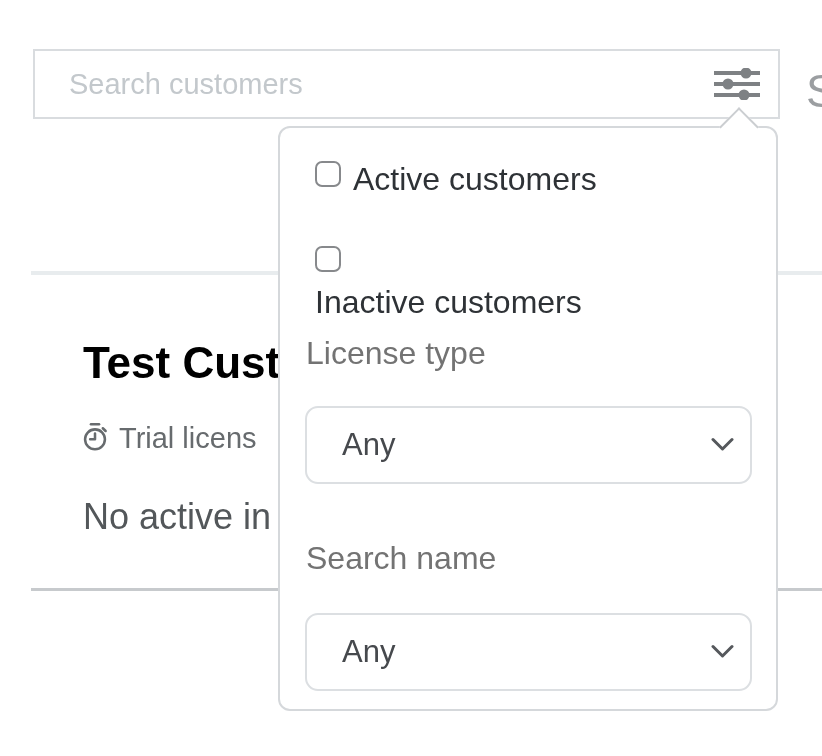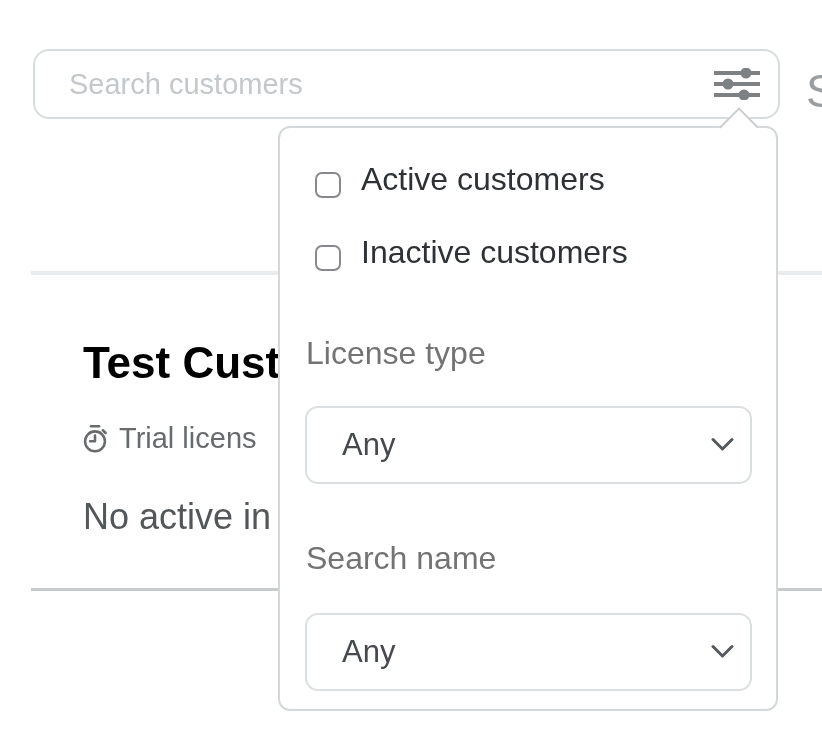--- a/index.html
+++ b/index.html
@@ -11,21 +11,21 @@
     overflow: hidden;
     font-family: "Liberation Sans", sans-serif;
     color: #2e3236;
   }
 
   
   .search-bar {
     position: absolute; left: 33px; top: 49px;
     width: 747px; height: 70px;
     border: 2px solid #d9dcdf;
-    border-radius: 16px;
+    border-radius: 0;
     background: #fff;
     padding-left: 8px;
   }
   .search-input {
     position: absolute; left: 0; top: 0;
     width: 100%; height: 100%;
     border: none; outline: none; background: transparent;
     font-family: "Liberation Sans", sans-serif;
     font-size: 29px; color: #3a3e42;
     padding: 0 80px 0 34px;
@@ -57,21 +57,21 @@
   }
 
   
   .customer-name {
     position: absolute; left: 83px; top: 338px;
     font-size: 44px; font-weight: 700; color: #000000;
     white-space: nowrap;
   }
   .license-row {
     position: absolute; left: 81px; top: 422px;
-    display: flex; align-items: center; gap: 10px;
+    display: flex; gap: 10px;
     white-space: nowrap;
   }
   .license-row .text { font-size: 29px; color: #676b6e; }
   .customer-status {
     position: absolute; left: 83px; top: 496px;
     font-size: 36px; color: #53575a;
     white-space: nowrap;
   }
 
   
@@ -86,25 +86,25 @@
   .popover-caret {
     position: absolute; top: -15px; left: 445px;
     width: 28px; height: 28px;
     background: #ffffff;
     border-top: 2px solid #cbced1;
     border-left: 2px solid #cbced1;
     transform: rotate(45deg);
   }
   .check-row {
     position: absolute; left: 35px;
-    display: flex; align-items: flex-end; gap: 20px;
+    display: flex; align-items: flex-start; gap: 12px;
     cursor: pointer;
   }
   .check-row.row-0 { top: 33px; }
-  .check-row.row-1 { top: 106px; }
+  .check-row.row-1 { top: 118px; flex-direction: column; }
   .check-row input[type="checkbox"] {
     appearance: none; -webkit-appearance: none;
     width: 26px; height: 26px;
     border: 2px solid #87898c; border-radius: 7px;
     background: #fff; margin: 0; cursor: pointer; flex: none;
   }
   .check-row .check-label { font-size: 32px; color: #2e3236; }
 
   .field-label {
     position: absolute; left: 26px;

